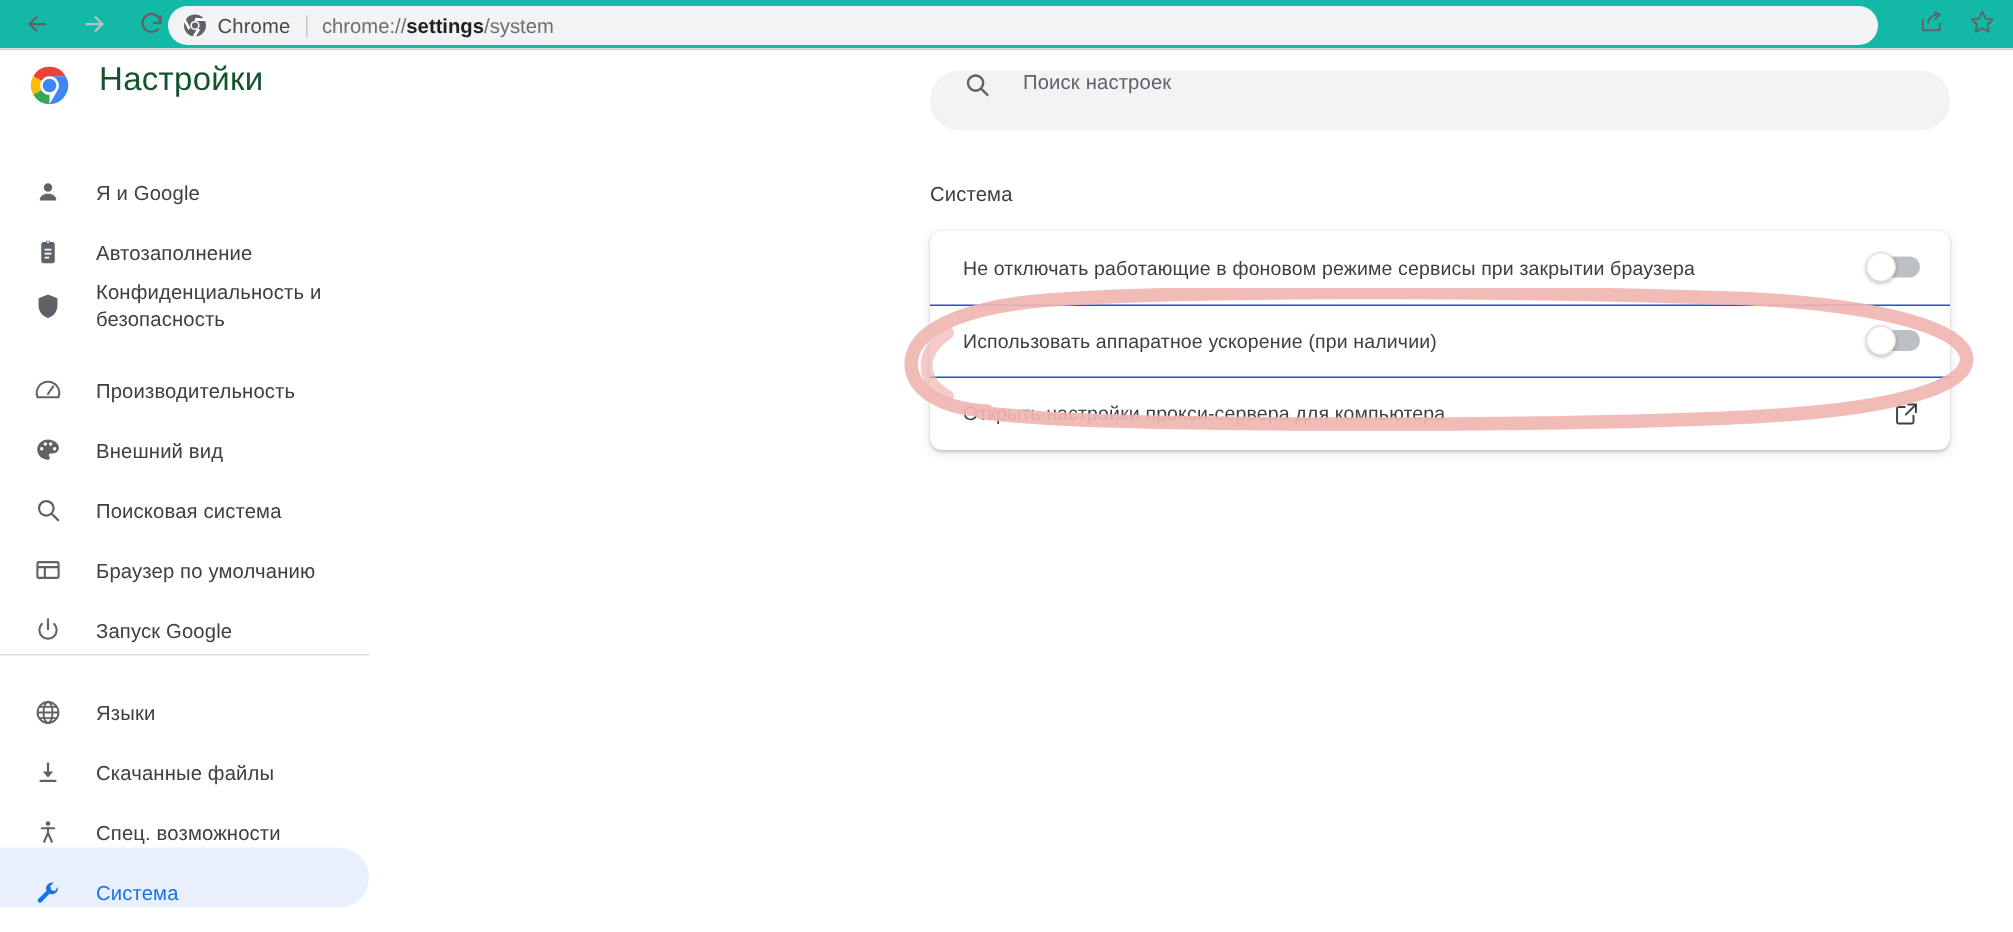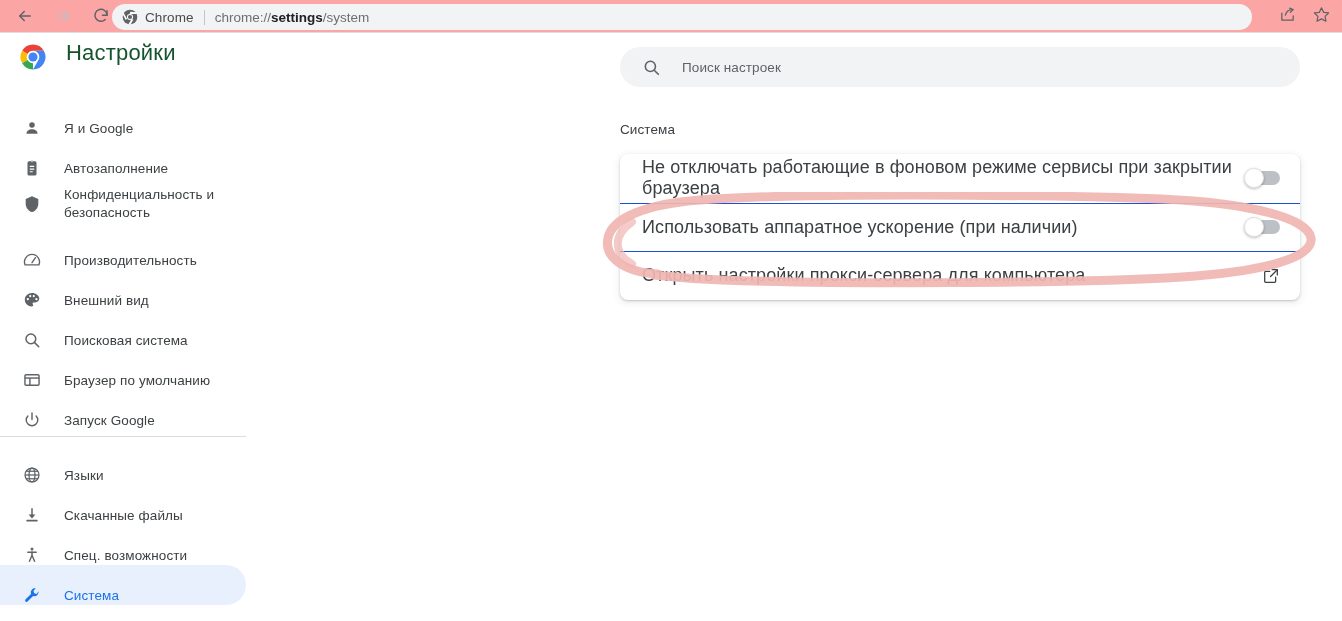--- a/index.html
+++ b/index.html
@@ -7,21 +7,21 @@
     width: 1342px; height: 621px;
     font-family: "Liberation Sans", sans-serif;
     background: #ffffff;
     overflow: hidden;
   }
 
   
   .toolbar {
     position: absolute; left: 0; top: 0;
     width: 1342px; height: 33px;
-    background: #fca5a5;
+    background: #14b8a6;
     border-bottom: 1px solid #dedede;
     display: flex; align-items: center;
   }
   .nav-btn {
     width: 30px; height: 30px;
     display: flex; align-items: center; justify-content: center;
     flex: 0 0 auto;
   }
   .nav-btn svg { display: block; }
 
@@ -102,21 +102,21 @@
   }
 
   
   .main { position: absolute; left: 600px; top: 34px; width: 742px; height: 587px; }
 
   .searchbar {
     position: absolute; left: 20px; top: 13px;
     width: 680px; height: 40px;
     background: #f1f3f4;
     border-radius: 20px;
-    display: flex; align-items: center;
+    display: flex; align-items: flex-start;
     padding-left: 22px;
   }
   .searchbar .sicon { width: 19px; height: 19px; color: #5f6368; flex: 0 0 auto; }
   .search-placeholder {
     margin-left: 21px;
     font-size: 13.5px; color: #5f6368; letter-spacing: .1px;
   }
 
   .section-title {
     position: absolute; left: 20px; top: 88px;
@@ -131,21 +131,21 @@
     box-shadow: 0 1px 2px rgba(60,64,67,.25), 0 2px 6px 2px rgba(60,64,67,.08);
   }
   .card-row {
     position: relative;
     height: 48.6px;
     display: flex; align-items: center;
     padding: 0 20px 0 22px;
   }
   .card-row + .card-row { border-top: 1px solid #1d4ed8; }
   .row-label {
-    font-size: 18px; color: #3c4043; letter-spacing: .1px;
+    font-size: 13px; color: #3c4043; letter-spacing: .1px;
     flex: 1 1 auto;
   }
 
   
   .toggle {
     position: relative;
     width: 34px; height: 14px;
     background: #bdc1c6;
     border-radius: 7px;
     flex: 0 0 auto;

